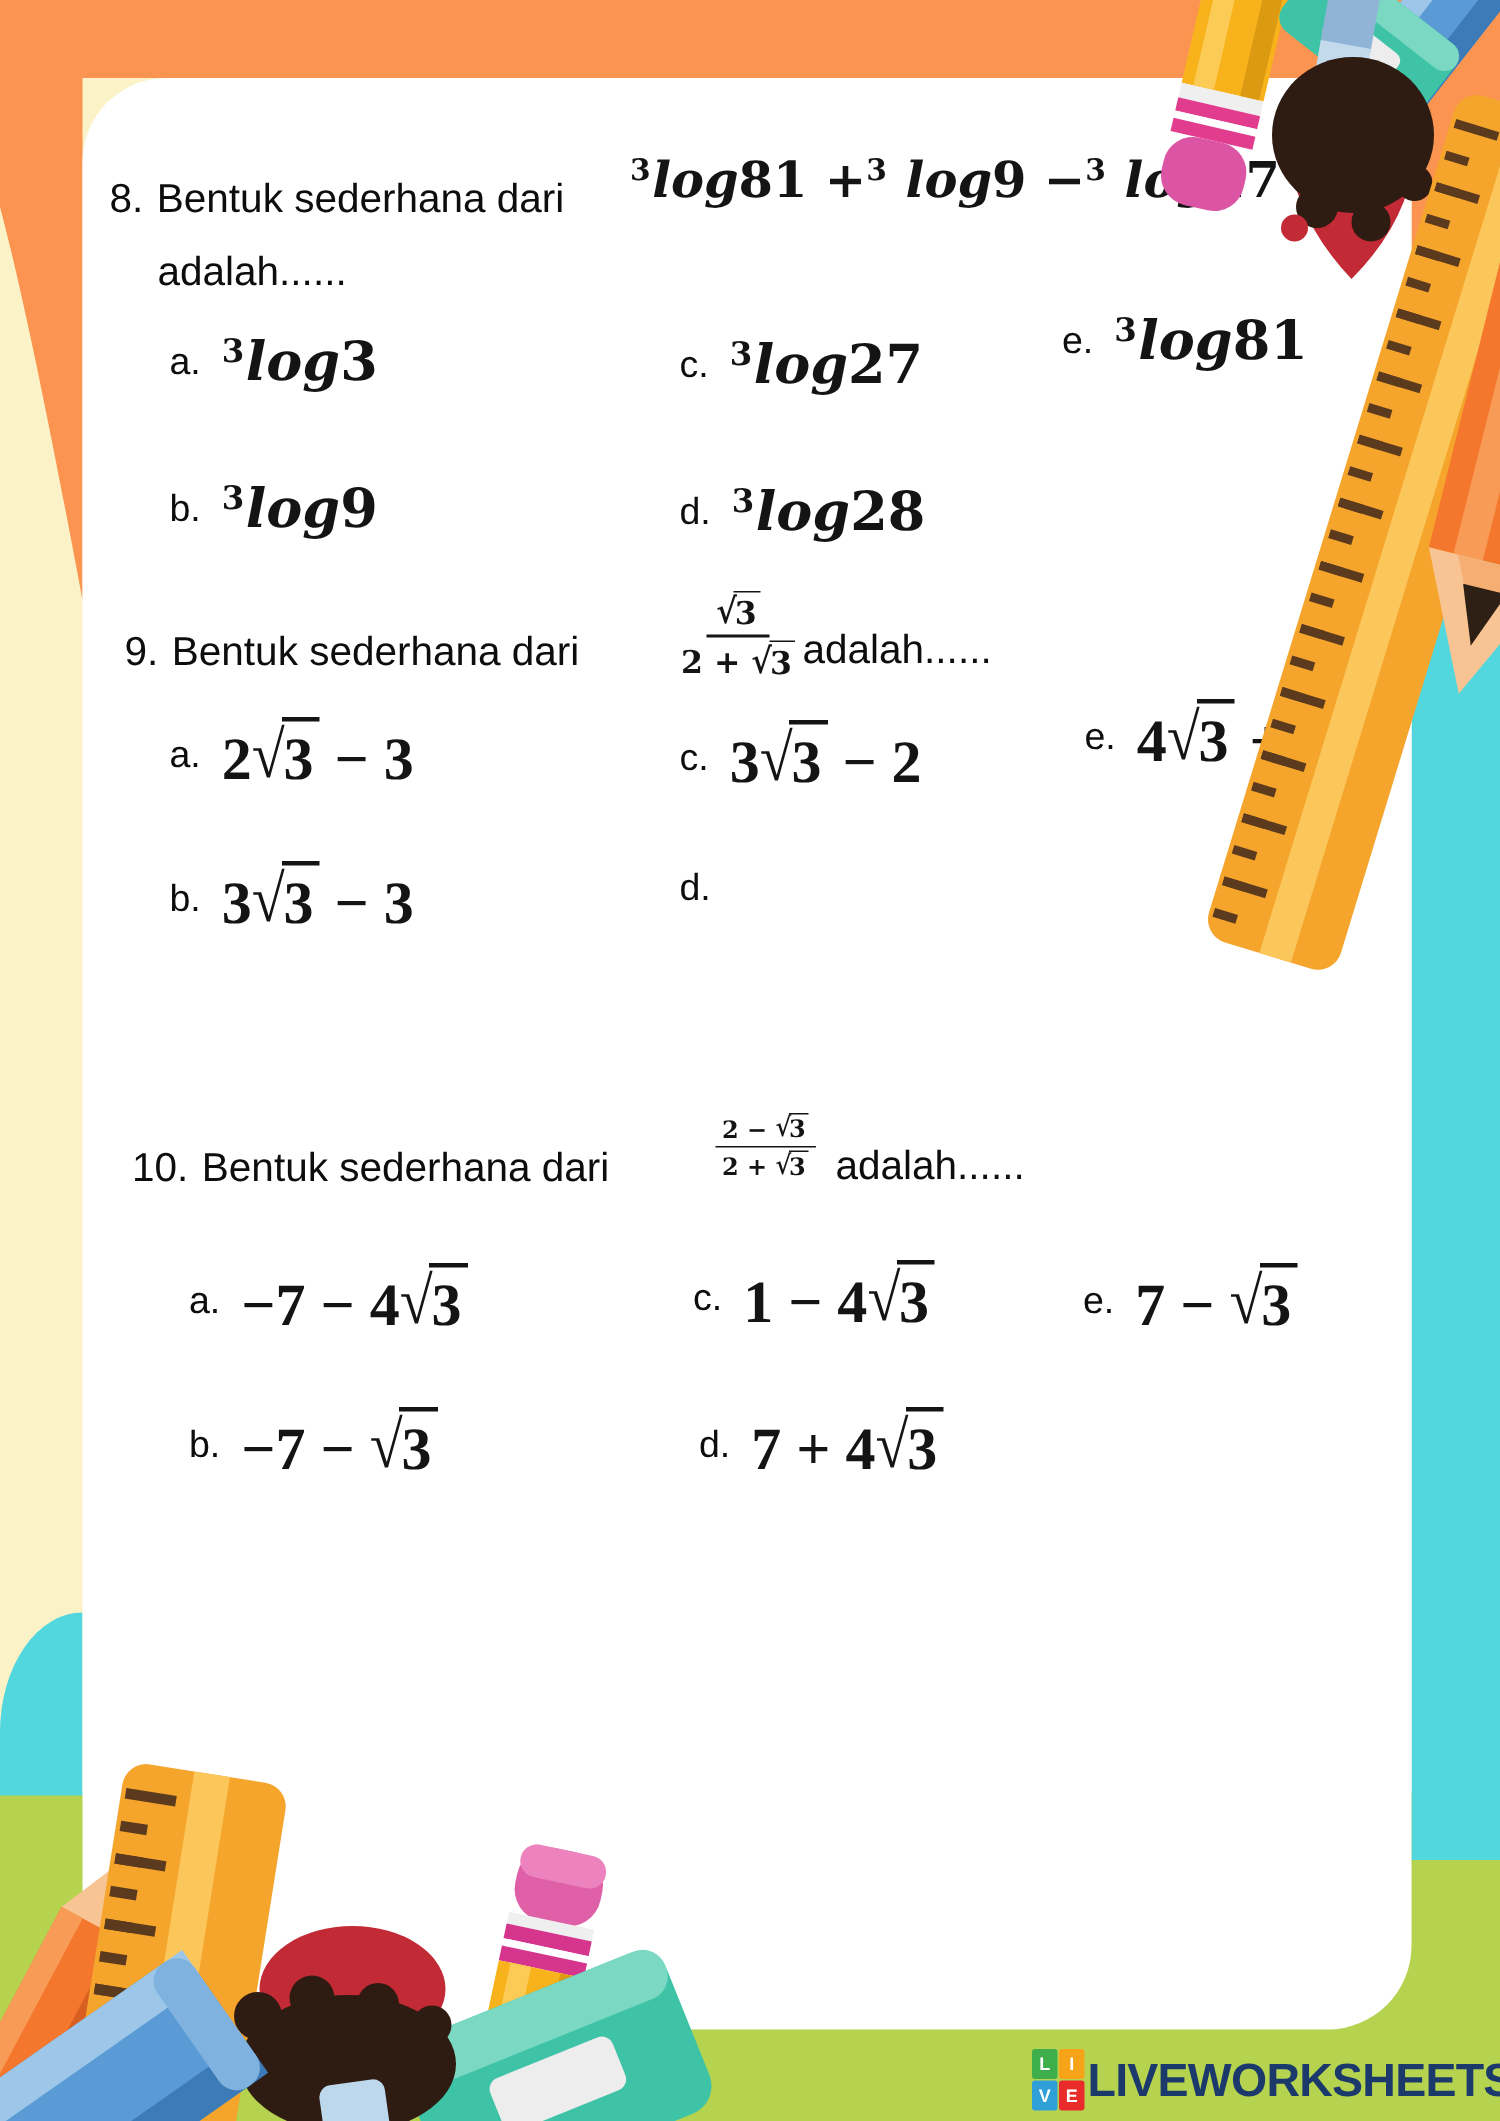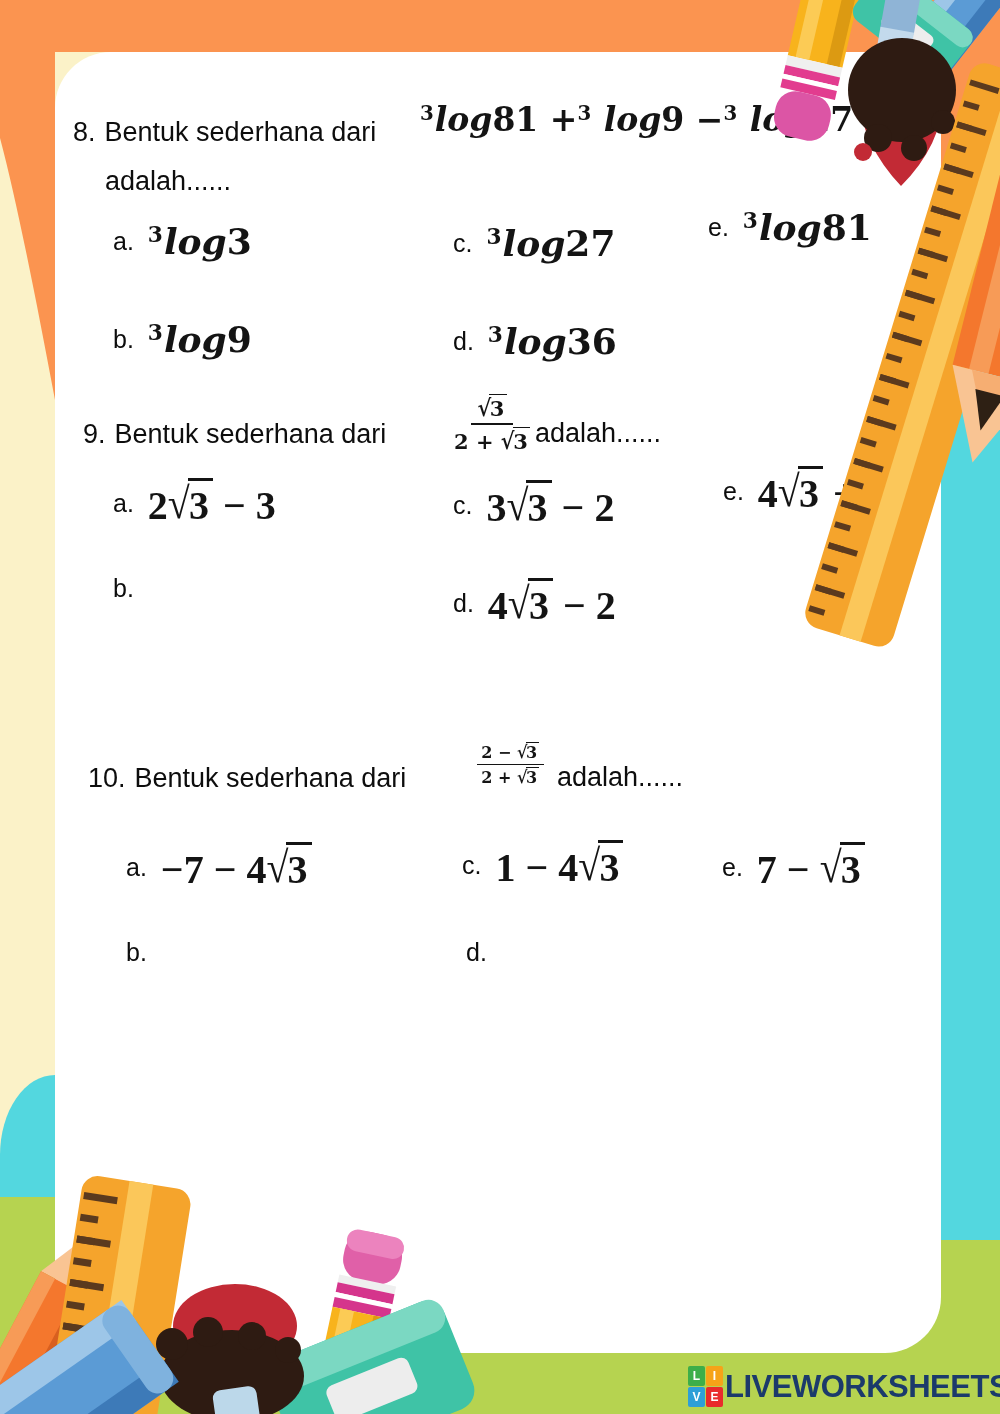--- a/index.html
+++ b/index.html
@@ -91,21 +91,21 @@
   <div class="opt" id="q8-opt-b">
     <span class="opt-label">b.</span>
     <span class="opt-math q8m"><span class="m-sup">3</span><span class="m-it">log</span><span class="m-txt">9</span></span>
   </div>
   <div class="opt" id="q8-opt-c">
     <span class="opt-label">c.</span>
     <span class="opt-math q8m"><span class="m-sup">3</span><span class="m-it">log</span><span class="m-txt">27</span></span>
   </div>
   <div class="opt" id="q8-opt-d">
     <span class="opt-label">d.</span>
-    <span class="opt-math q8m"><span class="m-sup">3</span><span class="m-it">log</span><span class="m-txt">36</span></span>
+    <span class="opt-math q8m"><span class="m-sup">3</span><span class="m-it">log</span><span class="m-txt">28</span></span>
   </div>
   <div class="opt" id="q8-opt-e">
     <span class="opt-label">e.</span>
     <span class="opt-math q8m"><span class="m-sup">3</span><span class="m-it">log</span><span class="m-txt">81</span></span>
   </div>
 
   <div class="q-prompt" id="q9-prompt">
     <span>9.</span>
     <span>Bentuk sederhana dari</span>
   </div>
@@ -116,28 +116,28 @@
       </span>
     </div>
   <div class="q-text" id="q9-suffix">adalah......</div>
 
   <div class="opt" id="q9-opt-a">
     <span class="opt-label">a.</span>
     <span class="opt-math q9m"><span class="m-txt">2</span><span class="m-sqrt"><span class="m-sign">√</span><span class="m-rad">3</span></span><span class="m-txt"> − 3</span></span>
   </div>
   <div class="opt" id="q9-opt-b">
     <span class="opt-label">b.</span>
+    <span class="opt-math q9m"><span class="m-txt">3</span><span class="m-sqrt"><span class="m-sign">√</span><span class="m-rad">3</span></span><span class="m-txt"> − 3</span></span>
   </div>
   <div class="opt" id="q9-opt-c">
     <span class="opt-label">c.</span>
     <span class="opt-math q9m"><span class="m-txt">3</span><span class="m-sqrt"><span class="m-sign">√</span><span class="m-rad">3</span></span><span class="m-txt"> − 2</span></span>
   </div>
   <div class="opt" id="q9-opt-d">
     <span class="opt-label">d.</span>
-    <span class="opt-math q9m"><span class="m-txt">4</span><span class="m-sqrt"><span class="m-sign">√</span><span class="m-rad">3</span></span><span class="m-txt"> − 2</span></span>
   </div>
   <div class="opt" id="q9-opt-e">
     <span class="opt-label">e.</span>
     <span class="opt-math q9m"><span class="m-txt">4</span><span class="m-sqrt"><span class="m-sign">√</span><span class="m-rad">3</span></span><span class="m-txt"> + 2</span></span>
   </div>
 
   <div class="q-prompt" id="q10-prompt">
     <span>10.</span>
     <span>Bentuk sederhana dari</span>
   </div>
@@ -148,27 +148,29 @@
       </span>
     </div>
   <div class="q-text" id="q10-suffix">adalah......</div>
 
   <div class="opt" id="q10-opt-a">
     <span class="opt-label">a.</span>
     <span class="opt-math q10m"><span class="m-txt">−7 − 4</span><span class="m-sqrt"><span class="m-sign">√</span><span class="m-rad">3</span></span></span>
   </div>
   <div class="opt" id="q10-opt-b">
     <span class="opt-label">b.</span>
+    <span class="opt-math q10m"><span class="m-txt">−7 − </span><span class="m-sqrt"><span class="m-sign">√</span><span class="m-rad">3</span></span></span>
   </div>
   <div class="opt" id="q10-opt-c">
     <span class="opt-label">c.</span>
     <span class="opt-math q10m"><span class="m-txt">1 − 4</span><span class="m-sqrt"><span class="m-sign">√</span><span class="m-rad">3</span></span></span>
   </div>
   <div class="opt" id="q10-opt-d">
     <span class="opt-label">d.</span>
+    <span class="opt-math q10m"><span class="m-txt">7 + 4</span><span class="m-sqrt"><span class="m-sign">√</span><span class="m-rad">3</span></span></span>
   </div>
   <div class="opt" id="q10-opt-e">
     <span class="opt-label">e.</span>
     <span class="opt-math q10m"><span class="m-txt">7 − </span><span class="m-sqrt"><span class="m-sign">√</span><span class="m-rad">3</span></span></span>
   </div>
 
   <svg class="deco" id="deco-tr" width="270" height="700" viewBox="0 0 270 700">
 
     <g transform="rotate(38 235 10)">
       <rect x="205" y="-75" width="56" height="160" rx="10" fill="#5B9BD5"></rect>

